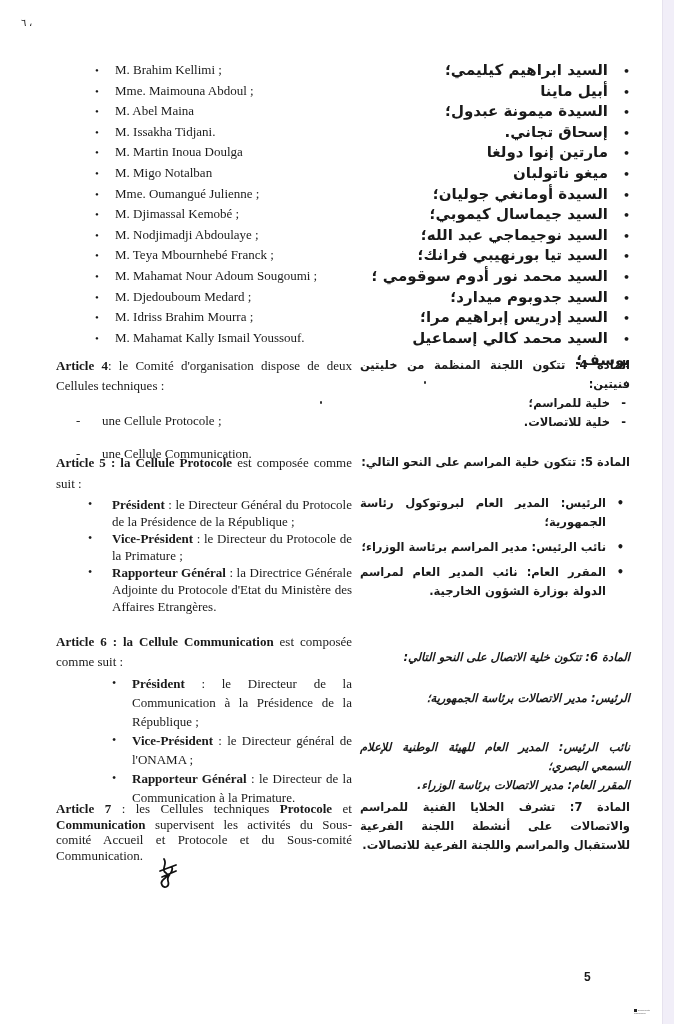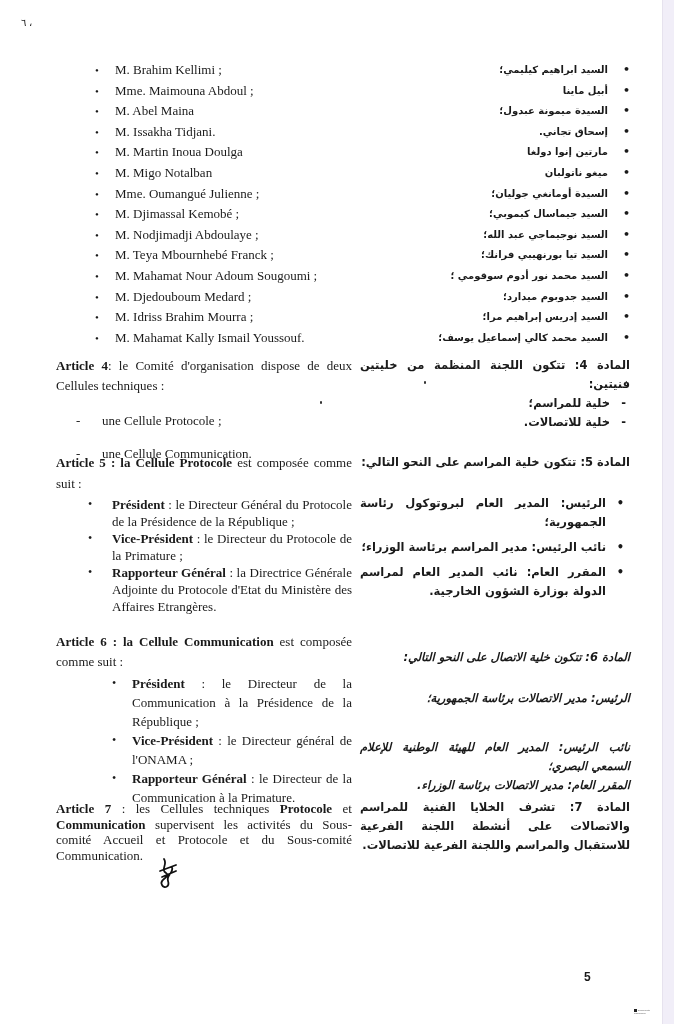--- a/index.html
+++ b/index.html
@@ -6,21 +6,21 @@
   body {
     width: 674px; height: 1024px; position: relative; overflow: hidden;
     background: #ffffff;
     font-family: "Liberation Serif", "DejaVu Serif", serif;
     color: #1a1a1a;
   }
   .page { position: absolute; left: 0; top: 0; width: 662px; height: 1024px; background: #fff; }
   .right-edge { position: absolute; left: 662px; top: 0; width: 12px; height: 1024px; background: #f1eef8; border-left: 1px solid #e6e2ee; }
   .marks { position: absolute; left: 21px; top: 18px; font-size: 10px; line-height: 10px; }
   .fr { position: absolute; left: 95px; width: 258px; font-size: 13px; }
-  .ar { position: absolute; right: 32px; width: 270px; direction: rtl; text-align: right; font-family: "DejaVu Sans", sans-serif; font-size: 10px; font-weight: bold; }
+  .ar { position: absolute; right: 32px; width: 270px; direction: rtl; text-align: right; font-family: "DejaVu Sans", sans-serif; font-size: 15px; font-weight: bold; }
   .names-fr { top: 60px; }
   .names-fr li, .names-ar li { height: 20.6px; line-height: 20px; }
   ul { margin: 0; padding: 0; list-style: none; }
   .names-fr li::before { content: "•"; display: inline-block; width: 20px; font-size: 11px; }
   .names-ar { top: 60px; }
   .names-ar li::before { content: "•"; display: inline-block; width: 18px; font-size: 11px; margin-left: 4px; }
   .article { position: absolute; left: 56px; width: 296px; font-size: 13px; line-height: 17px; text-align: justify; }
   .article b { font-weight: bold; }
   .dash-list li { padding-left: 46px; position: relative; line-height: 17px; margin-top: 16px; }
   .dash-list li::before { content: "-"; position: absolute; left: 20px; }

